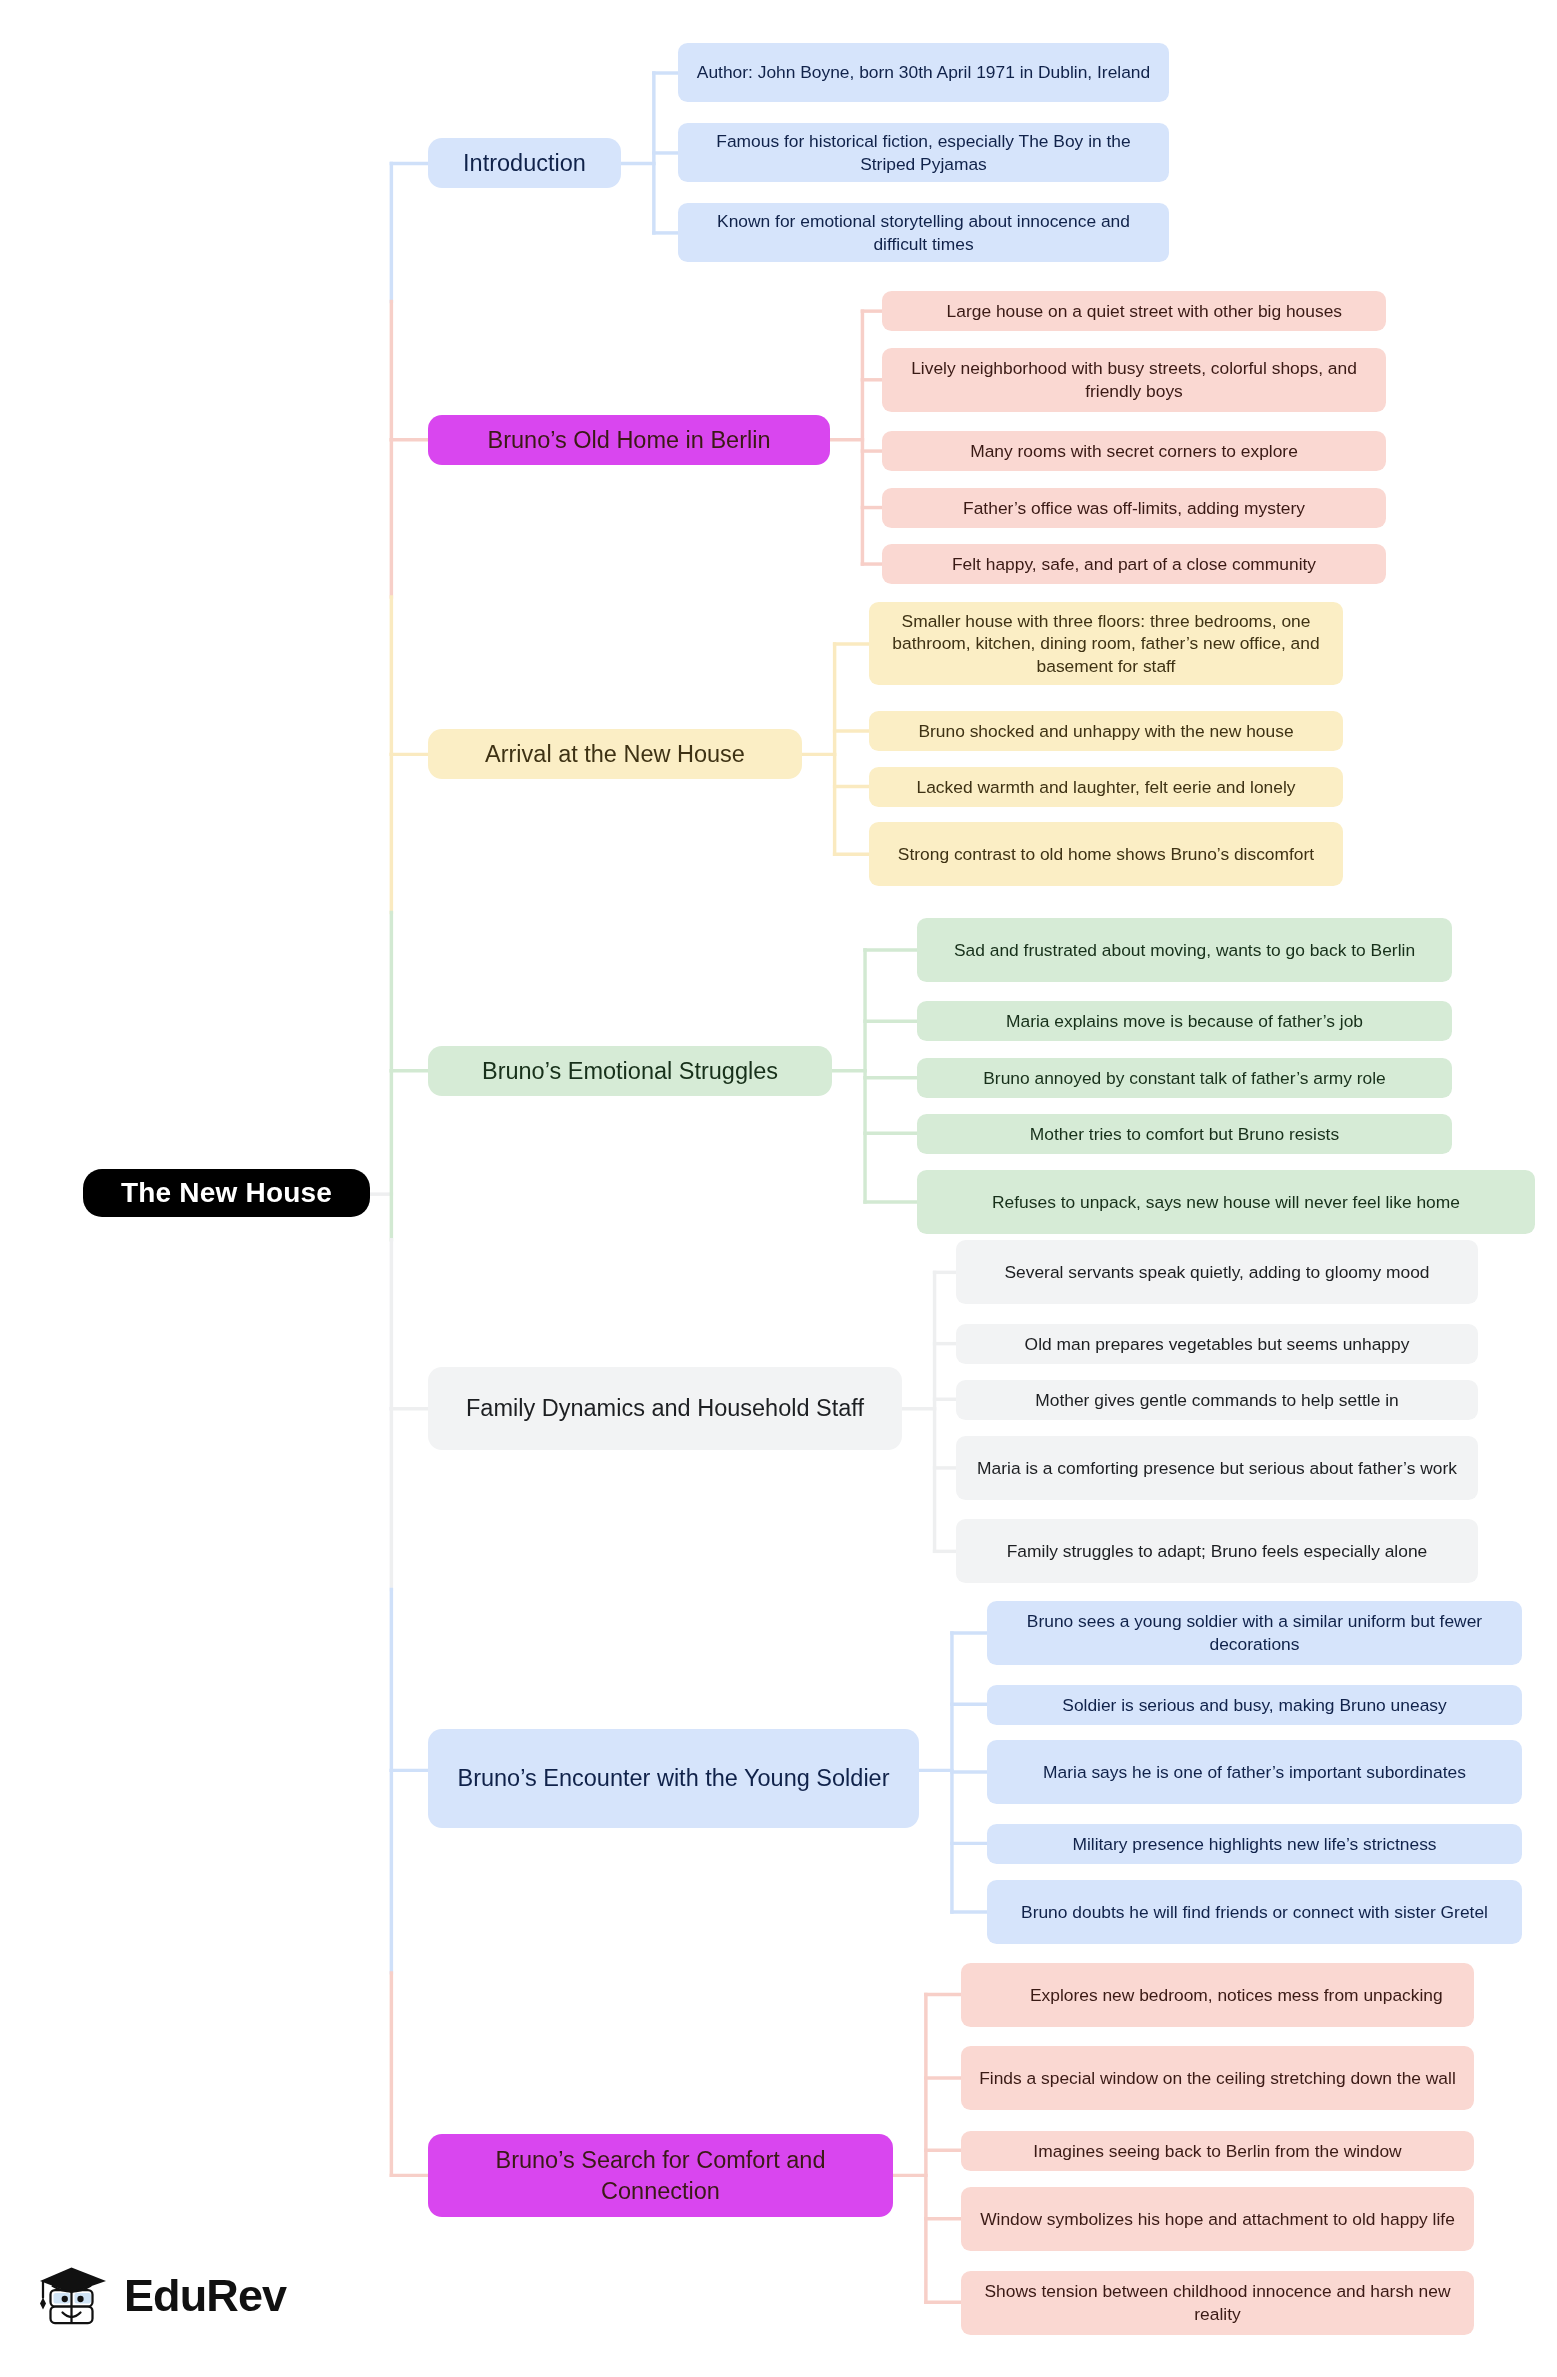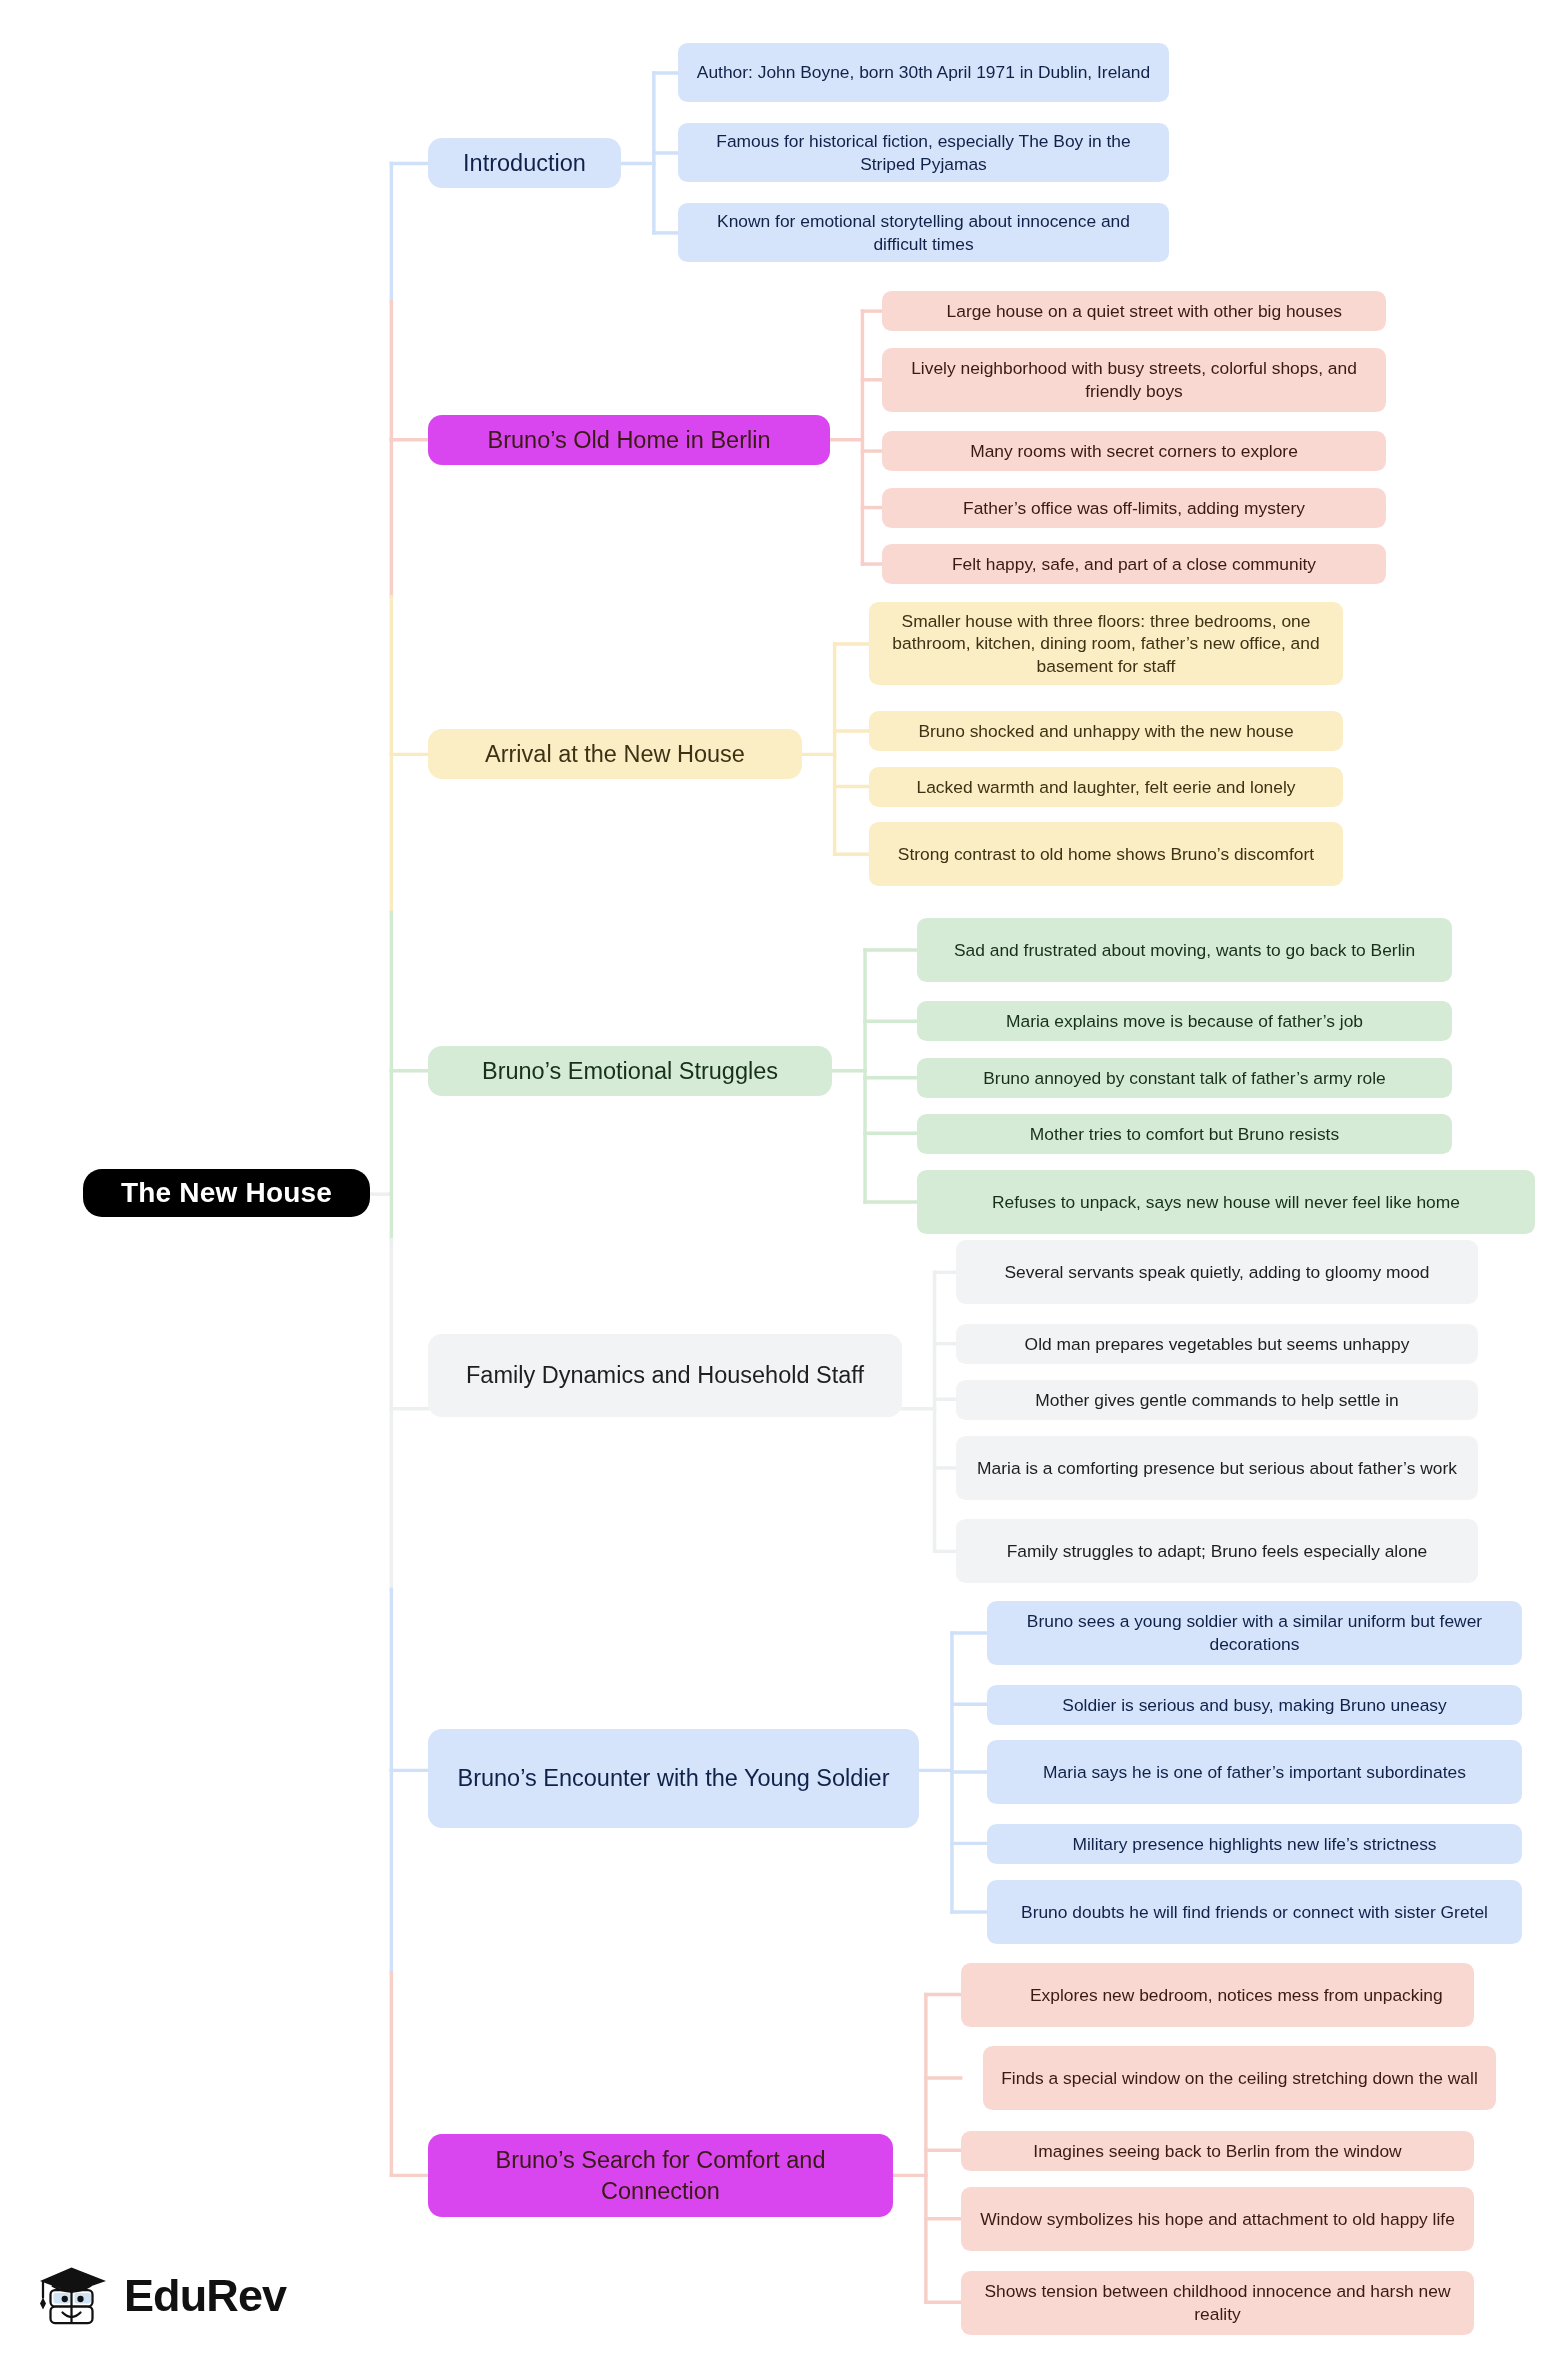--- a/index.html
+++ b/index.html
@@ -181,35 +181,35 @@
       <div class="node leaf yellow" style="left: 869px; top: 602px; width: 474px; min-height: 83px; height: 83px;">Smaller house with three floors: three bedrooms, one bathroom, kitchen, dining room, father’s new office, and basement for staff</div>
       <div class="node leaf yellow" style="left: 869px; top: 711px; width: 474px; min-height: 40px; height: 40px;">Bruno shocked and unhappy with the new house</div>
       <div class="node leaf yellow" style="left: 869px; top: 767px; width: 474px; min-height: 40px; height: 40px;">Lacked warmth and laughter, felt eerie and lonely</div>
       <div class="node leaf yellow" style="left: 869px; top: 822px; width: 474px; min-height: 64px; height: 64px;">Strong contrast to old home shows Bruno’s discomfort</div>
       <div class="node branch green" style="left: 428px; top: 1046px; width: 404px; height: 50px;">Bruno’s Emotional Struggles</div>
       <div class="node leaf green" style="left: 917px; top: 918px; width: 535px; min-height: 64px; height: 64px;">Sad and frustrated about moving, wants to go back to Berlin</div>
       <div class="node leaf green" style="left: 917px; top: 1001px; width: 535px; min-height: 40px; height: 40px;">Maria explains move is because of father’s job</div>
       <div class="node leaf green" style="left: 917px; top: 1058px; width: 535px; min-height: 40px; height: 40px;">Bruno annoyed by constant talk of father’s army role</div>
       <div class="node leaf green" style="left: 917px; top: 1114px; width: 535px; min-height: 40px; height: 40px;">Mother tries to comfort but Bruno resists</div>
       <div class="node leaf green" style="left: 917px; top: 1170px; width: 618px; min-height: 64px; height: 64px;">Refuses to unpack, says new house will never feel like home</div>
-      <div class="node branch grey" style="left: 428px; top: 1334px; width: 474px; height: 83px;">Family Dynamics and Household Staff</div>
+      <div class="node branch grey" style="left: 428px; top: 1367px; width: 474px; height: 83px;">Family Dynamics and Household Staff</div>
       <div class="node leaf grey" style="left: 956px; top: 1240px; width: 522px; min-height: 64px; height: 64px;">Several servants speak quietly, adding to gloomy mood</div>
       <div class="node leaf grey" style="left: 956px; top: 1324px; width: 522px; min-height: 40px; height: 40px;">Old man prepares vegetables but seems unhappy</div>
       <div class="node leaf grey" style="left: 956px; top: 1380px; width: 522px; min-height: 40px; height: 40px;">Mother gives gentle commands to help settle in</div>
       <div class="node leaf grey" style="left: 956px; top: 1436px; width: 522px; min-height: 64px; height: 64px;">Maria is a comforting presence but serious about father’s work</div>
       <div class="node leaf grey" style="left: 956px; top: 1519px; width: 522px; min-height: 64px; height: 64px;">Family struggles to adapt; Bruno feels especially alone</div>
       <div class="node branch blue" style="left: 428px; top: 1729px; width: 491px; height: 99px;">Bruno’s Encounter with the Young Soldier</div>
       <div class="node leaf blue" style="left: 987px; top: 1601px; width: 535px; min-height: 64px; height: 64px;">Bruno sees a young soldier with a similar uniform but fewer decorations</div>
       <div class="node leaf blue" style="left: 987px; top: 1685px; width: 535px; min-height: 40px; height: 40px;">Soldier is serious and busy, making Bruno uneasy</div>
       <div class="node leaf blue" style="left: 987px; top: 1740px; width: 535px; min-height: 64px; height: 64px;">Maria says he is one of father’s important subordinates</div>
       <div class="node leaf blue" style="left: 987px; top: 1824px; width: 535px; min-height: 40px; height: 40px;">Military presence highlights new life’s strictness</div>
       <div class="node leaf blue" style="left: 987px; top: 1880px; width: 535px; min-height: 64px; height: 64px;">Bruno doubts he will find friends or connect with sister Gretel</div>
       <div class="node branch pink" style="left: 428px; top: 2134px; width: 465px; height: 83px;">Bruno’s Search for Comfort and Connection</div>
       <div class="node leaf pink" style="left: 961px; top: 1963px; width: 513px; min-height: 64px; height: 64px; padding-left: 48px;">Explores new bedroom, notices mess from unpacking</div>
-      <div class="node leaf pink" style="left: 961px; top: 2046px; width: 513px; min-height: 64px; height: 64px; margin-left: 22px;">Finds a special window on the ceiling stretching down the wall</div>
+      <div class="node leaf pink" style="left: 961px; top: 2046px; width: 513px; min-height: 64px; height: 64px;">Finds a special window on the ceiling stretching down the wall</div>
       <div class="node leaf pink" style="left: 961px; top: 2131px; width: 513px; min-height: 40px; height: 40px;">Imagines seeing back to Berlin from the window</div>
       <div class="node leaf pink" style="left: 961px; top: 2187px; width: 513px; min-height: 64px; height: 64px;">Window symbolizes his hope and attachment to old happy life</div>
       <div class="node leaf pink" style="left: 961px; top: 2271px; width: 513px; min-height: 64px; height: 64px;">Shows tension between childhood innocence and harsh new reality</div>
     </div>
 
   <div id="logo">
     <span>
       <svg width="75" height="75" viewBox="0 0 100 100" xmlns="http://www.w3.org/2000/svg">
 
         <rect x="18" y="44" width="56" height="22" rx="6" fill="#ffffff" stroke="#111" stroke-width="3"></rect>

